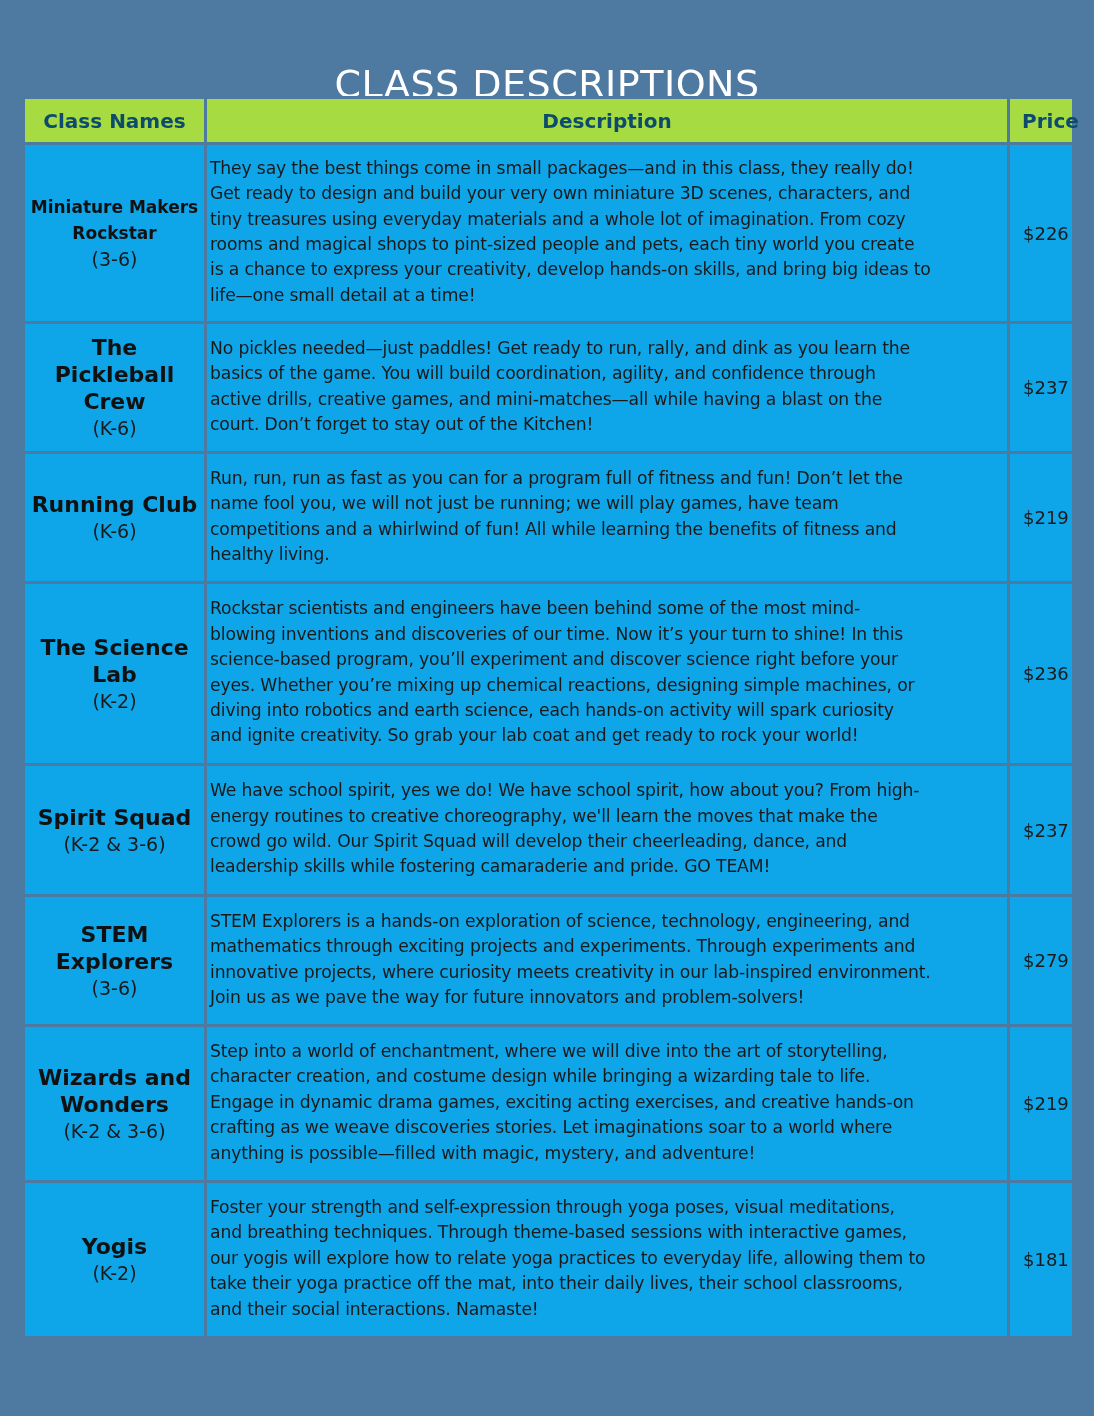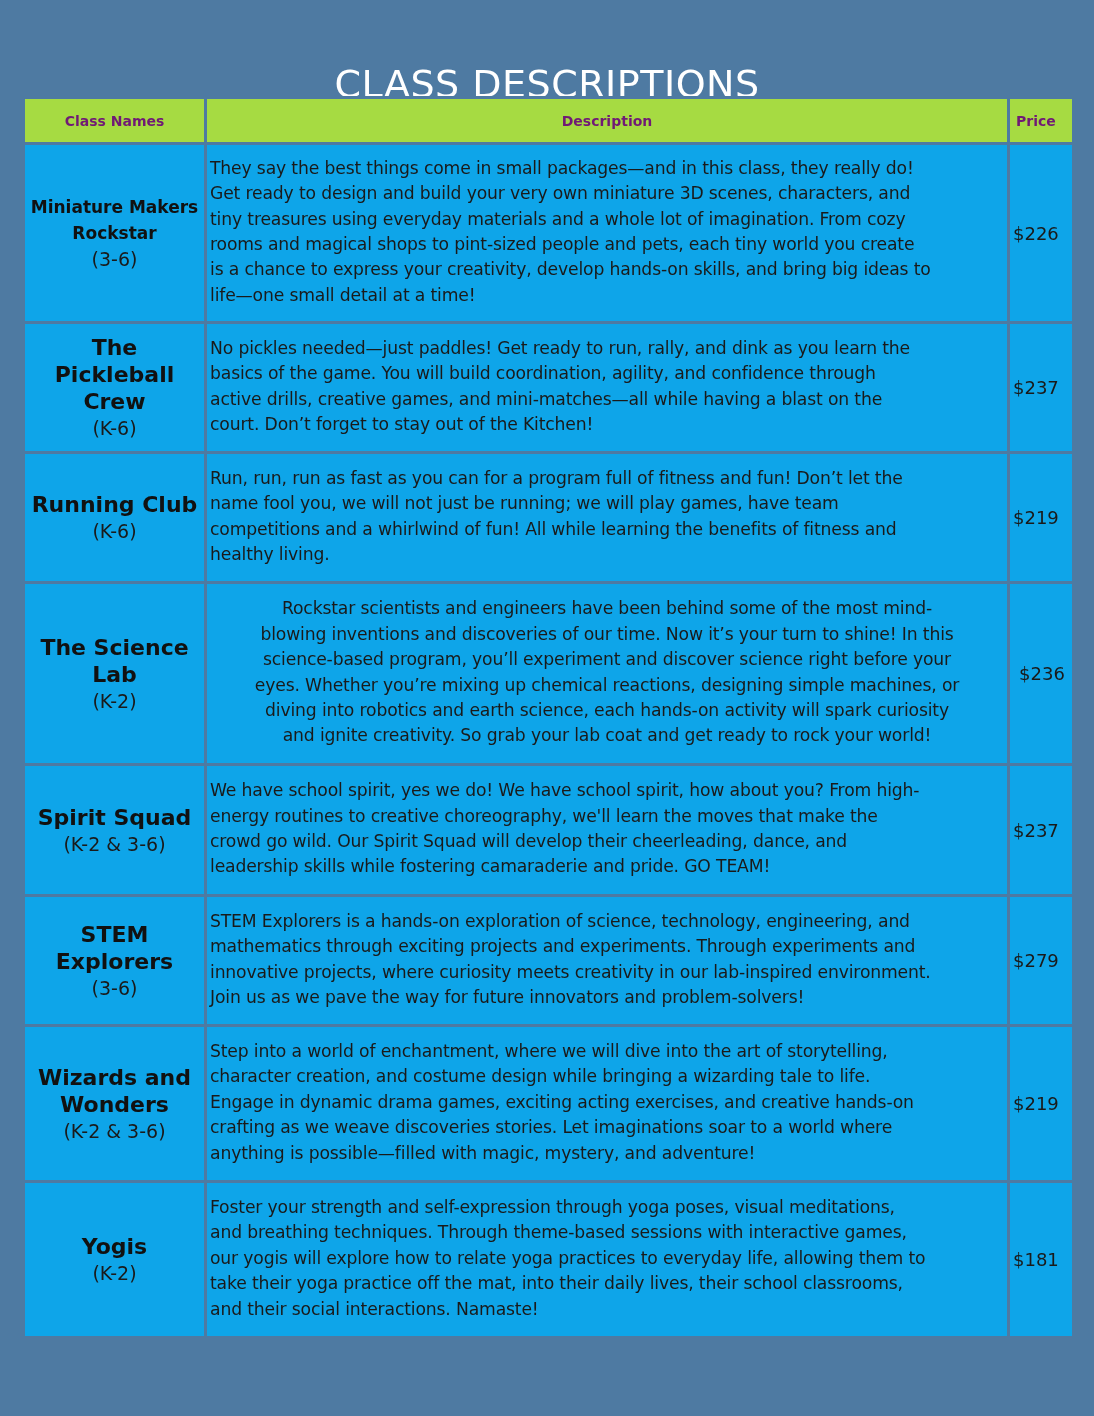--- a/index.html
+++ b/index.html
@@ -40,30 +40,30 @@
     }
     table.classes col.c-name { width: 182px; }
     table.classes col.c-desc { width: 803px; }
     table.classes col.c-price { width: 65px; }
     table.classes th, table.classes td {
       border: 3px solid #4E7AA2;
       border-top-width: 3px;
     }
     table.classes th {
       background: #A6DB42;
-      color: #701a75;
+      color: #0c4a6e;
       font-family: "DejaVu Sans", sans-serif;
       font-weight: bold;
-      font-size: 14px;
+      font-size: 20px;
       height: 43px;
       padding: 0;
       text-align: center;
       vertical-align: middle;
     }
-    table.classes th.h-price { text-align: left; padding-left: 6px; }
+    table.classes th.h-price { text-align: left; padding-left: 12px; }
     table.classes td {
       background: #0ea5e9;
       color: #1a1a1a;
       vertical-align: middle;
     }
     td.name-cell {
       text-align: center;
       padding: 0 4px;
       margin-left: 34px;
     }
@@ -88,27 +88,27 @@
       font-family: "DejaVu Sans", sans-serif;
       font-size: 17.2px;
       line-height: 25.4px;
       color: #1a1a1a;
       letter-spacing: -0.15px;
     }
     td.desc-cell .line { display: block; white-space: nowrap; }
     td.price-cell {
       font-family: "DejaVu Sans", sans-serif;
       font-size: 18px;
-      padding-left: 3px;
+      padding-left: 13px;
       color: #1a1a1a;
     }
     tr.row-1 td { height: 162px; }
     tr.row-2 td { height: 113px; }
     tr.row-3 td { height: 113px; }
-    tr.row-4 td { height: 165px; text-align: center; }
+    tr.row-4 td { height: 165px; }
     tr.row-5 td { height: 114px; }
     tr.row-6 td { height: 113px; }
     tr.row-7 td { height: 139px; }
     tr.row-8 td { height: 139px; }
   </style>
 </head>
 <body>
 
 <h1 class="page-title">CLASS DESCRIPTIONS</h1>
 

